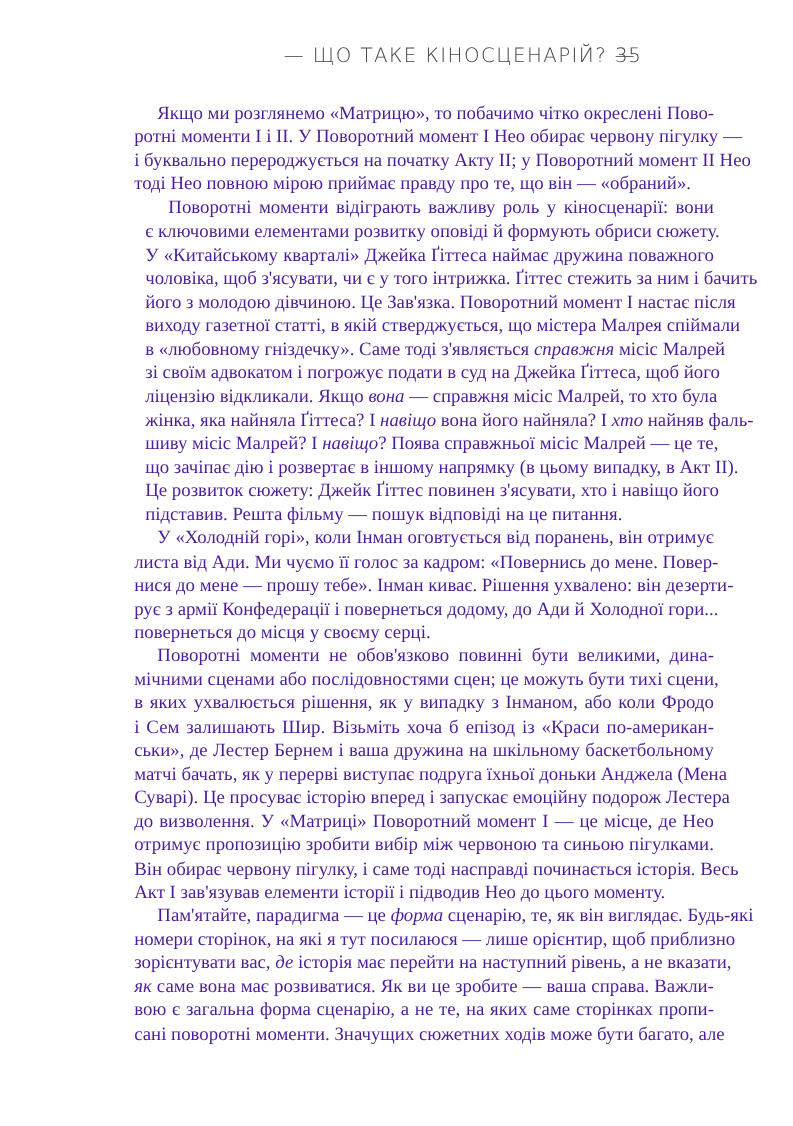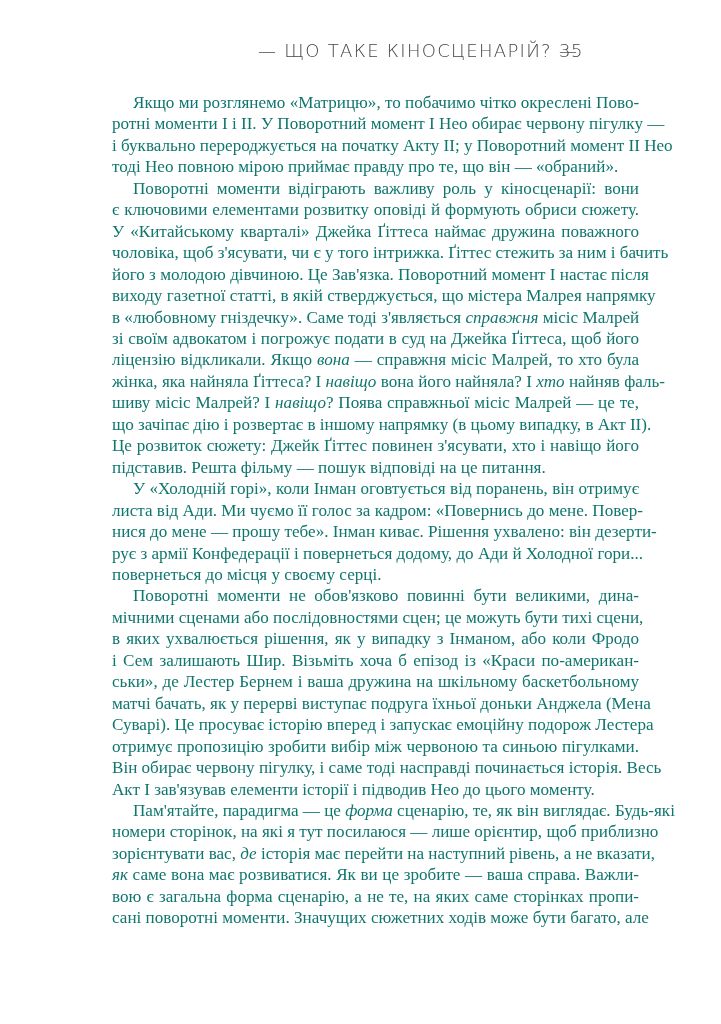--- a/index.html
+++ b/index.html
@@ -5,23 +5,23 @@
   html, body { margin: 0; padding: 0; background: #ffffff; }
   body { width: 721px; height: 1024px; position: relative; overflow: hidden; }
   .header {
     position: absolute; top: 38px; left: 0; width: 657px; height: 20px;
     font-family: "DejaVu Sans", sans-serif; color: #444; font-size: 18px;
     letter-spacing: 1.3px; font-weight: 300;
   }
   .running-title { position: absolute; left: 258px; top: 2px; white-space: nowrap; }
   .page-number { position: absolute; right: 74px; top: 2px; letter-spacing: 0.5px; text-align: right; }
   .body-text {
-    position: absolute; top: 92px; left: 112px; width: 527px;
+    position: absolute; top: 92px; left: 122px; width: 527px;
     font-family: "Liberation Serif", serif; font-size: 17.1px; line-height: 21.45px;
-    color: #0f766e; text-align: justify; hyphens: manual;
+    color: #4c1d95; text-align: justify; hyphens: manual;
   }
   .para { margin: 0; text-indent: 21px; }
   .line { display: block; text-align: justify; text-align-last: justify; white-space: nowrap; overflow: visible; }
   .line.last { text-align-last: left; }
   em { font-style: italic; }
 </style>
 </head>
 <body>
 
 <div class="header">
@@ -29,27 +29,27 @@
   <span class="page-number">35</span>
 </div>
 
 <div class="body-text" id="body-text">
     <div class="para" style="text-indent: 0px;">
       <span class="line" style="padding-left: 21px;">Якщо ми розглянемо «Матрицю», то побачимо чітко окреслені Пово-</span>
       <span class="line">ротні моменти I і II. У Поворотний момент I Нео обирає червону пігулку —</span>
       <span class="line">і буквально перероджується на початку Акту II; у Поворотний момент II Нео</span>
       <span class="line last">тоді Нео повною мірою приймає правду про те, що він — «обраний».</span>
     </div>
-    <div class="para" style="text-indent: 0px;">
+    <div class="para" style="text-indent: 0px; margin-left: 10px;">
       <span class="line" style="padding-left: 21px;">Поворотні моменти відіграють важливу роль у кіносценарії: вони</span>
       <span class="line">є ключовими елементами розвитку оповіді й формують обриси сюжету.</span>
       <span class="line">У «Китайському кварталі» Джейка Ґіттеса наймає дружина поважного</span>
       <span class="line">чоловіка, щоб з'ясувати, чи є у того інтрижка. Ґіттес стежить за ним і бачить</span>
       <span class="line">його з молодою дівчиною. Це Зав'язка. Поворотний момент I настає після</span>
-      <span class="line">виходу газетної статті, в якій стверджується, що містера Малрея напрямку</span>
+      <span class="line">виходу газетної статті, в якій стверджується, що містера Малрея спіймали</span>
       <span class="line">в «любовному гніздечку». Саме тоді з'являється <em>справжня</em> місіс Малрей</span>
       <span class="line">зі своїм адвокатом і погрожує подати в суд на Джейка Ґіттеса, щоб його</span>
       <span class="line">ліцензію відкликали. Якщо <em>вона</em> — справжня місіс Малрей, то хто була</span>
       <span class="line">жінка, яка найняла Ґіттеса? І <em>навіщо</em> вона його найняла? І <em>хто</em> найняв фаль-</span>
       <span class="line">шиву місіс Малрей? І <em>навіщо</em>? Поява справжньої місіс Малрей — це те,</span>
       <span class="line">що зачіпає дію і розвертає в іншому напрямку (в цьому випадку, в Акт II).</span>
       <span class="line">Це розвиток сюжету: Джейк Ґіттес повинен з'ясувати, хто і навіщо його</span>
       <span class="line last">підставив. Решта фільму — пошук відповіді на це питання.</span>
     </div>
     <div class="para" style="text-indent: 0px;">
@@ -60,20 +60,21 @@
       <span class="line last">повернеться до місця у своєму серці.</span>
     </div>
     <div class="para" style="text-indent: 0px;">
       <span class="line" style="padding-left: 21px;">Поворотні моменти не обов'язково повинні бути великими, дина-</span>
       <span class="line">мічними сценами або послідовностями сцен; це можуть бути тихі сцени,</span>
       <span class="line">в яких ухвалюється рішення, як у випадку з Інманом, або коли Фродо</span>
       <span class="line">і Сем залишають Шир. Візьміть хоча б епізод із «Краси по-американ-</span>
       <span class="line">ськи», де Лестер Бернем і ваша дружина на шкільному баскетбольному</span>
       <span class="line">матчі бачать, як у перерві виступає подруга їхньої доньки Анджела (Мена</span>
       <span class="line">Суварі). Це просуває історію вперед і запускає емоційну подорож Лестера</span>
+      <span class="line">до визволення. У «Матриці» Поворотний момент I — це місце, де Нео</span>
       <span class="line">отримує пропозицію зробити вибір між червоною та синьою пігулками.</span>
       <span class="line">Він обирає червону пігулку, і саме тоді насправді починається історія. Весь</span>
       <span class="line last">Акт I зав'язував елементи історії і підводив Нео до цього моменту.</span>
     </div>
     <div class="para" style="text-indent: 0px;">
       <span class="line" style="padding-left: 21px;">Пам'ятайте, парадигма — це <em>форма</em> сценарію, те, як він виглядає. Будь-які</span>
       <span class="line">номери сторінок, на які я тут посилаюся — лише орієнтир, щоб приблизно</span>
       <span class="line">зорієнтувати вас, <em>де</em> історія має перейти на наступний рівень, а не вказати,</span>
       <span class="line"><em>як</em> саме вона має розвиватися. Як ви це зробите — ваша справа. Важли-</span>
       <span class="line">вою є загальна форма сценарію, а не те, на яких саме сторінках пропи-</span>

